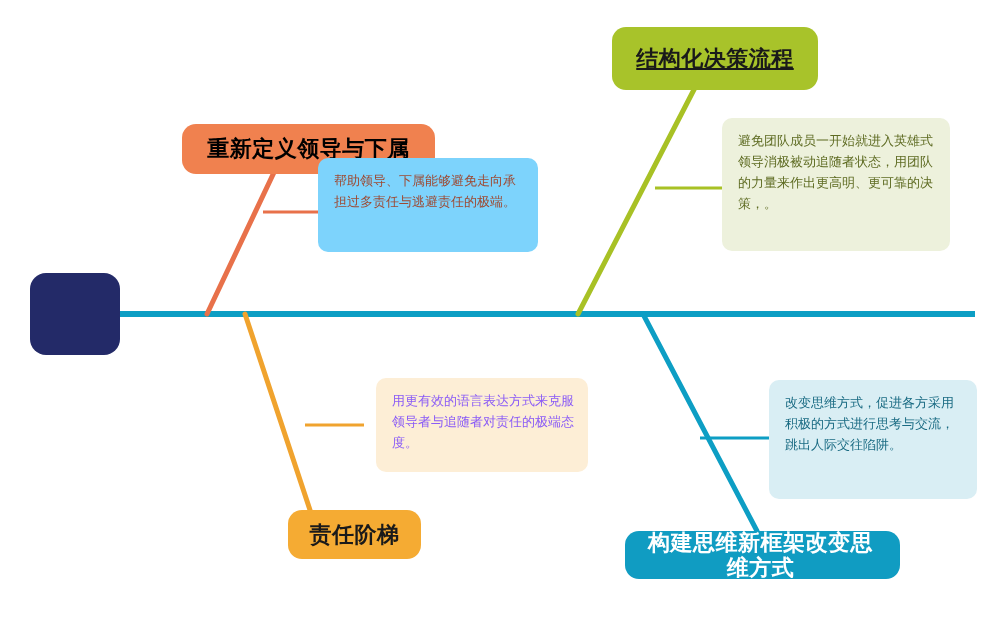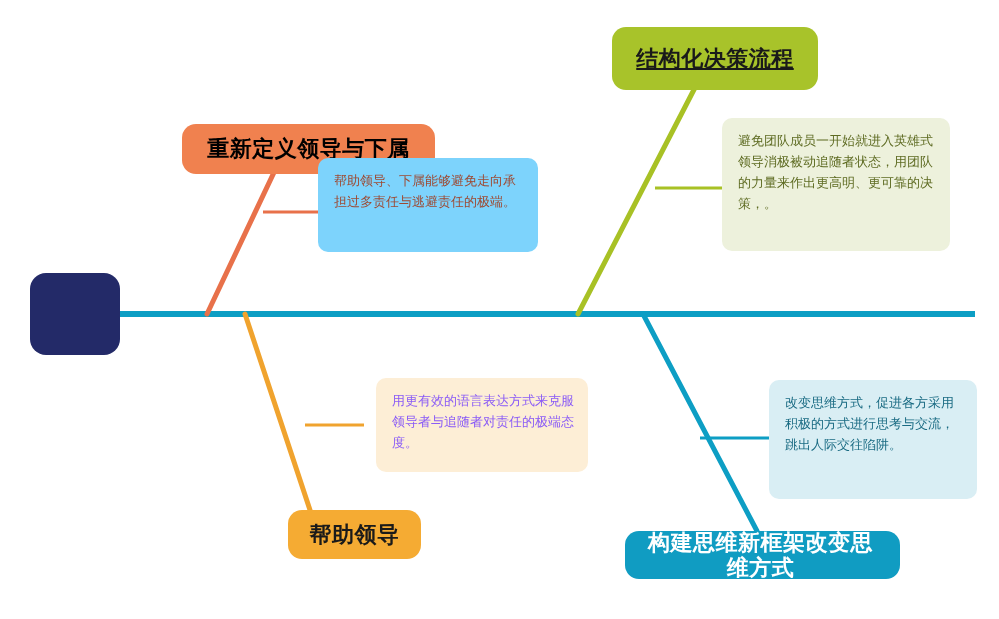--- a/index.html
+++ b/index.html
@@ -82,21 +82,21 @@
       <div class="node note" style="left: 318px; top: 158px; width: 220px; height: 94px; background: #7dd3fc; color: rgb(157, 74, 51);">
         <span>帮助领导、下属能够避免走向承担过多责任与逃避责任的极端。</span>
       </div>
       <div class="node cat-label dark-text" style="left: 612px; top: 27px; width: 206px; height: 63px; background: rgb(168, 195, 42); color: rgb(26, 26, 26); text-decoration: underline;">
         <span>结构化决策流程</span>
       </div>
       <div class="node note" style="left: 722px; top: 118px; width: 228px; height: 133px; background: rgb(237, 241, 220); color: rgb(94, 107, 34);">
         <span>避免团队成员一开始就进入英雄式领导消极被动追随者状态，用团队的力量来作出更高明、更可靠的决策，。</span>
       </div>
       <div class="node cat-label dark-text" style="left: 288px; top: 510px; width: 133px; height: 49px; background: rgb(245, 171, 51); color: rgb(26, 26, 26);">
-        <span>帮助领导</span>
+        <span>责任阶梯</span>
       </div>
       <div class="node note" style="left: 376px; top: 378px; width: 212px; height: 94px; background: rgb(253, 238, 214); color: #8b5cf6;">
         <span>用更有效的语言表达方式来克服领导者与追随者对责任的极端态度。</span>
       </div>
       <div class="node cat-label light-text" style="left: 625px; top: 531px; width: 275px; height: 48px; background: rgb(16, 156, 194); color: rgb(255, 255, 255);">
         <span>构建思维新框架改变思维方式</span>
       </div>
       <div class="node note" style="left: 769px; top: 380px; width: 208px; height: 119px; background: rgb(217, 238, 244); color: rgb(26, 107, 131); justify-content: flex-end;">
         <span>改变思维方式，促进各方采用积极的方式进行思考与交流，跳出人际交往陷阱。</span>
       </div>

